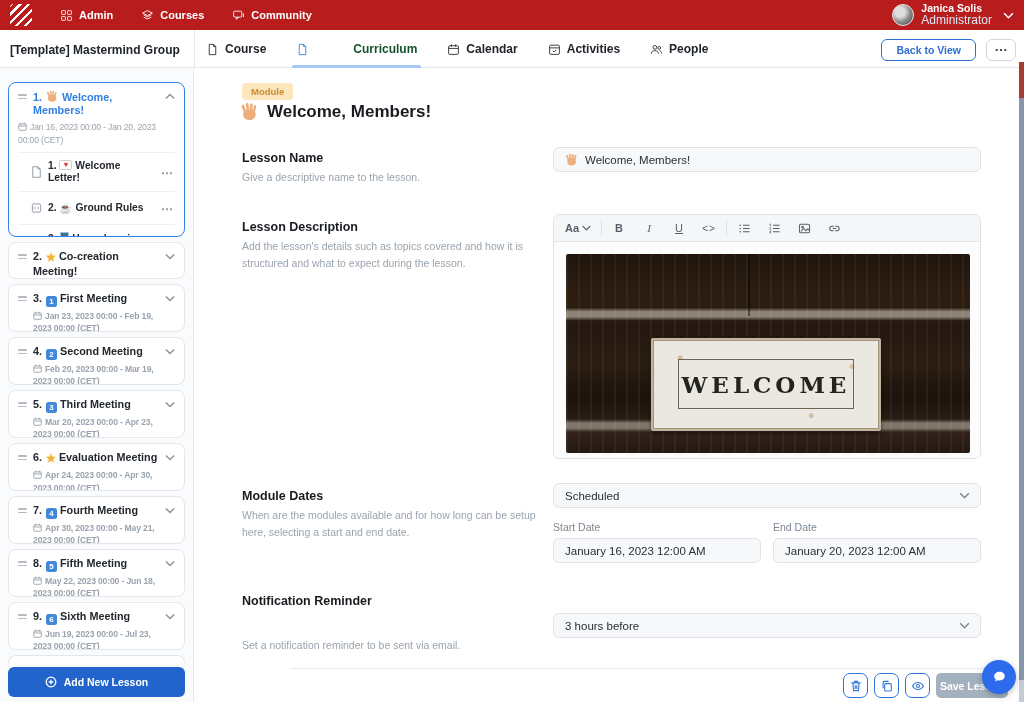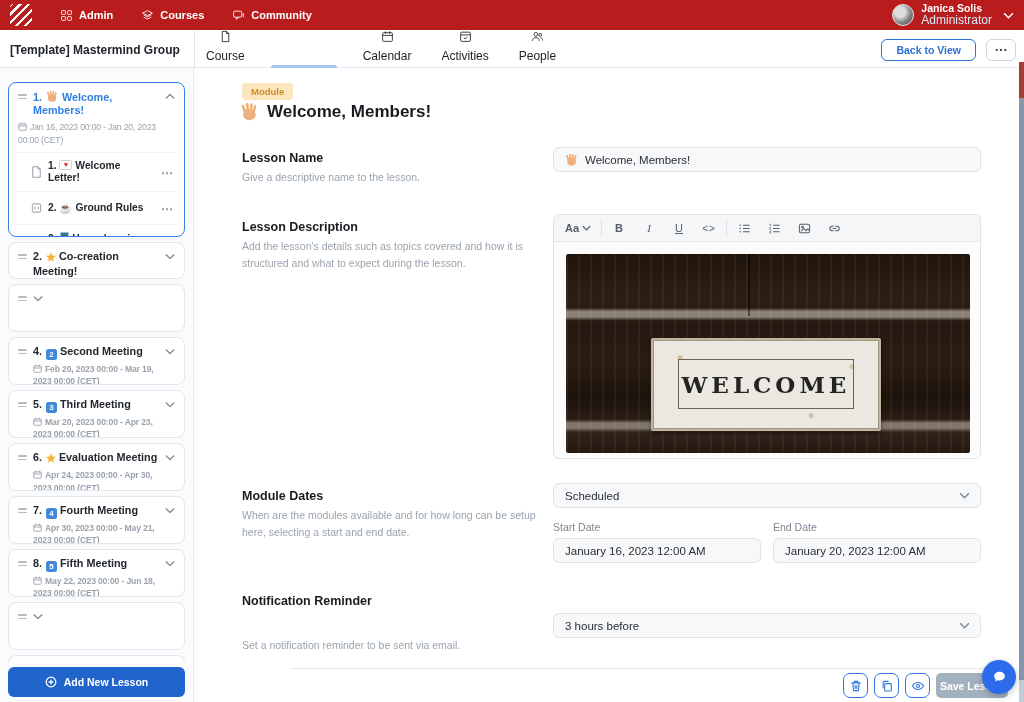--- a/index.html
+++ b/index.html
@@ -18,21 +18,21 @@
   .user-meta { display:flex; flex-direction:column; line-height:1.15; }
   .user-name { font-size:10.5px; font-weight:bold; color:#fff; }
   .user-role { font-size:12px; color:#dce8f7; }
   .user svg.chev { width:11px; height:7px; stroke:#fff; fill:none; stroke-width:1.8; margin-left:4px; }
 
   
   .header { position:absolute; left:0; top:30px; width:1024px; height:38px; background:#fff; border-bottom:1px solid #e3e6ea; }
   .course-title { position:absolute; left:10px; top:13px; width:172px; font-size:12px; font-weight:bold; color:#20252b; white-space:nowrap; overflow:hidden; }
   .hdr-divider { position:absolute; left:194px; top:0; width:1px; height:38px; background:#e3e6ea; }
   .tabs { position:absolute; left:206px; top:0; height:38px; display:flex; align-items:center; gap:30px; }
-  .tab { position:relative; height:38px; display:flex; align-items:center; gap:6px; font-size:12px; font-weight:normal; color:#20252b; cursor:pointer;flex-direction:column; }
+  .tab { position:relative; height:38px; display:flex; align-items:center; gap:6px; font-size:12px; font-weight:bold; color:#20252b; cursor:pointer; }
   .tab svg { width:13px; height:13px; stroke:#20252b; fill:none; stroke-width:1.6; }
   .tab.active { color:#14532d;gap:44px; }
   .tab.active svg { stroke:#2e7fe0; }
   .tab.active::after { content:""; position:absolute; left:-4px; right:-4px; bottom:0; height:3px; background:#a6c8f2; border-radius:2px 2px 0 0; }
   .back-btn { position:absolute; right:48px; top:9px; height:22px; padding:0 14px; border:1.4px solid #2e6fd6; border-radius:6px; background:#fff; color:#2e6fd6; font-size:10.5px; font-weight:bold; display:flex; align-items:center; cursor:pointer; }
   .more-btn { position:absolute; right:8px; top:9px; width:30px; height:22px; border:1px solid #cfd6dd; border-radius:6px; background:#fff; color:#3a414a; display:flex; align-items:center; justify-content:center; cursor:pointer; }
   .more-btn::before { content:"⋯"; font-size:13px; font-weight:bold; line-height:0; }
 
   
   .sidebar { position:absolute; left:0; top:68px; width:194px; height:634px; background:#fafbfc; border-right:1px solid #e7eaee; overflow:hidden; }
@@ -287,20 +287,26 @@
             </svg>
         </div>
       </div>
 
       <div class="card" style="height:48px">
         <div class="chead">
           <span class="drag">
               <i></i>
               <i></i>
             </span>
+          <span class="ttl"><span class="num">3.</span> <span class="emj emj-key">1</span> <span>First Meeting</span>
+            <div class="date"><svg viewBox="0 0 12 12">
+                  <rect x="1" y="2.5" width="10" height="8.5" rx="1"></rect>
+                  <path d="M1 5.3h10M3.5 1v2.4M8.5 1v2.4"></path>
+                </svg><span>Jan 23, 2023 00:00 - Feb 19, 2023 00:00 (CET)</span></div>
+          </span>
           <svg class="chev-g" viewBox="0 0 12 8">
               <path d="M1 1.5l5 5 5-5"></path>
             </svg>
         </div>
       </div>
 
       <div class="card" style="height:48px">
         <div class="chead">
           <span class="drag">
               <i></i>
@@ -389,20 +395,26 @@
             </svg>
         </div>
       </div>
 
       <div class="card" style="height:48px">
         <div class="chead">
           <span class="drag">
               <i></i>
               <i></i>
             </span>
+          <span class="ttl"><span class="num">9.</span> <span class="emj emj-key">6</span> <span>Sixth Meeting</span>
+            <div class="date"><svg viewBox="0 0 12 12">
+                  <rect x="1" y="2.5" width="10" height="8.5" rx="1"></rect>
+                  <path d="M1 5.3h10M3.5 1v2.4M8.5 1v2.4"></path>
+                </svg><span>Jun 19, 2023 00:00 - Jul 23, 2023 00:00 (CET)</span></div>
+          </span>
           <svg class="chev-g" viewBox="0 0 12 8">
               <path d="M1 1.5l5 5 5-5"></path>
             </svg>
         </div>
       </div>
 
       <div class="card sliver"></div>
     </div>
 
     <div class="addnew">

